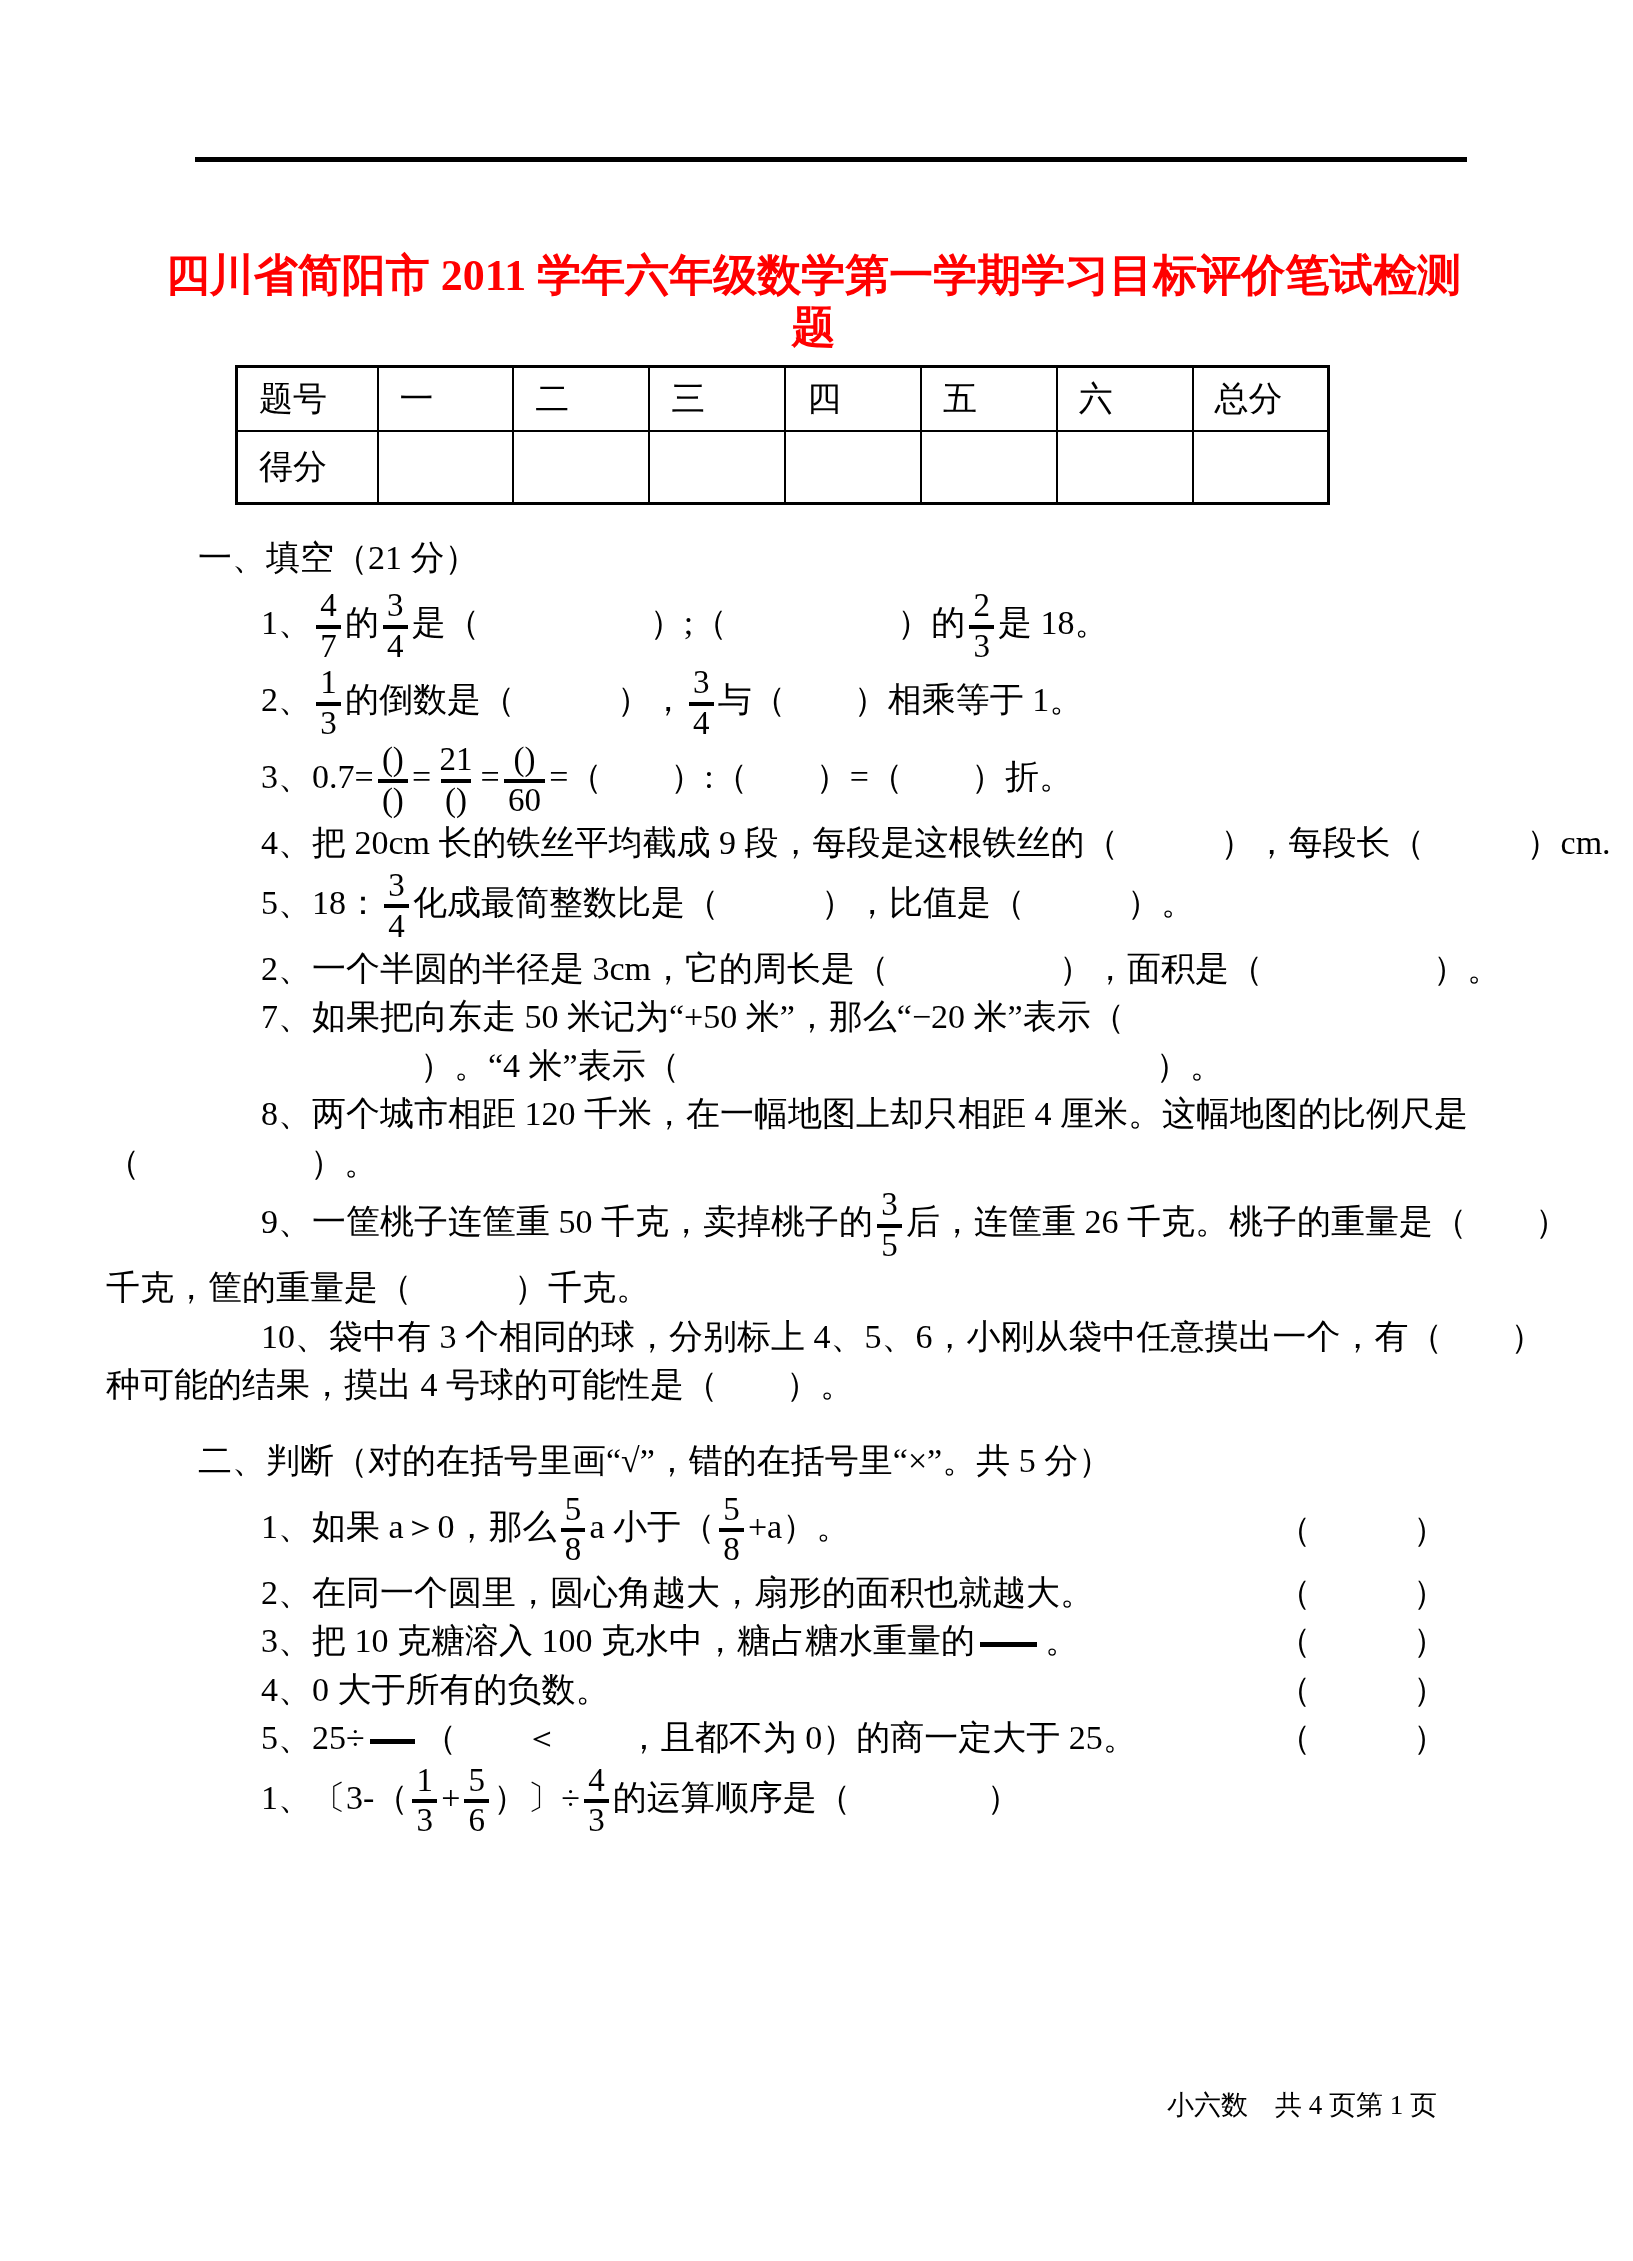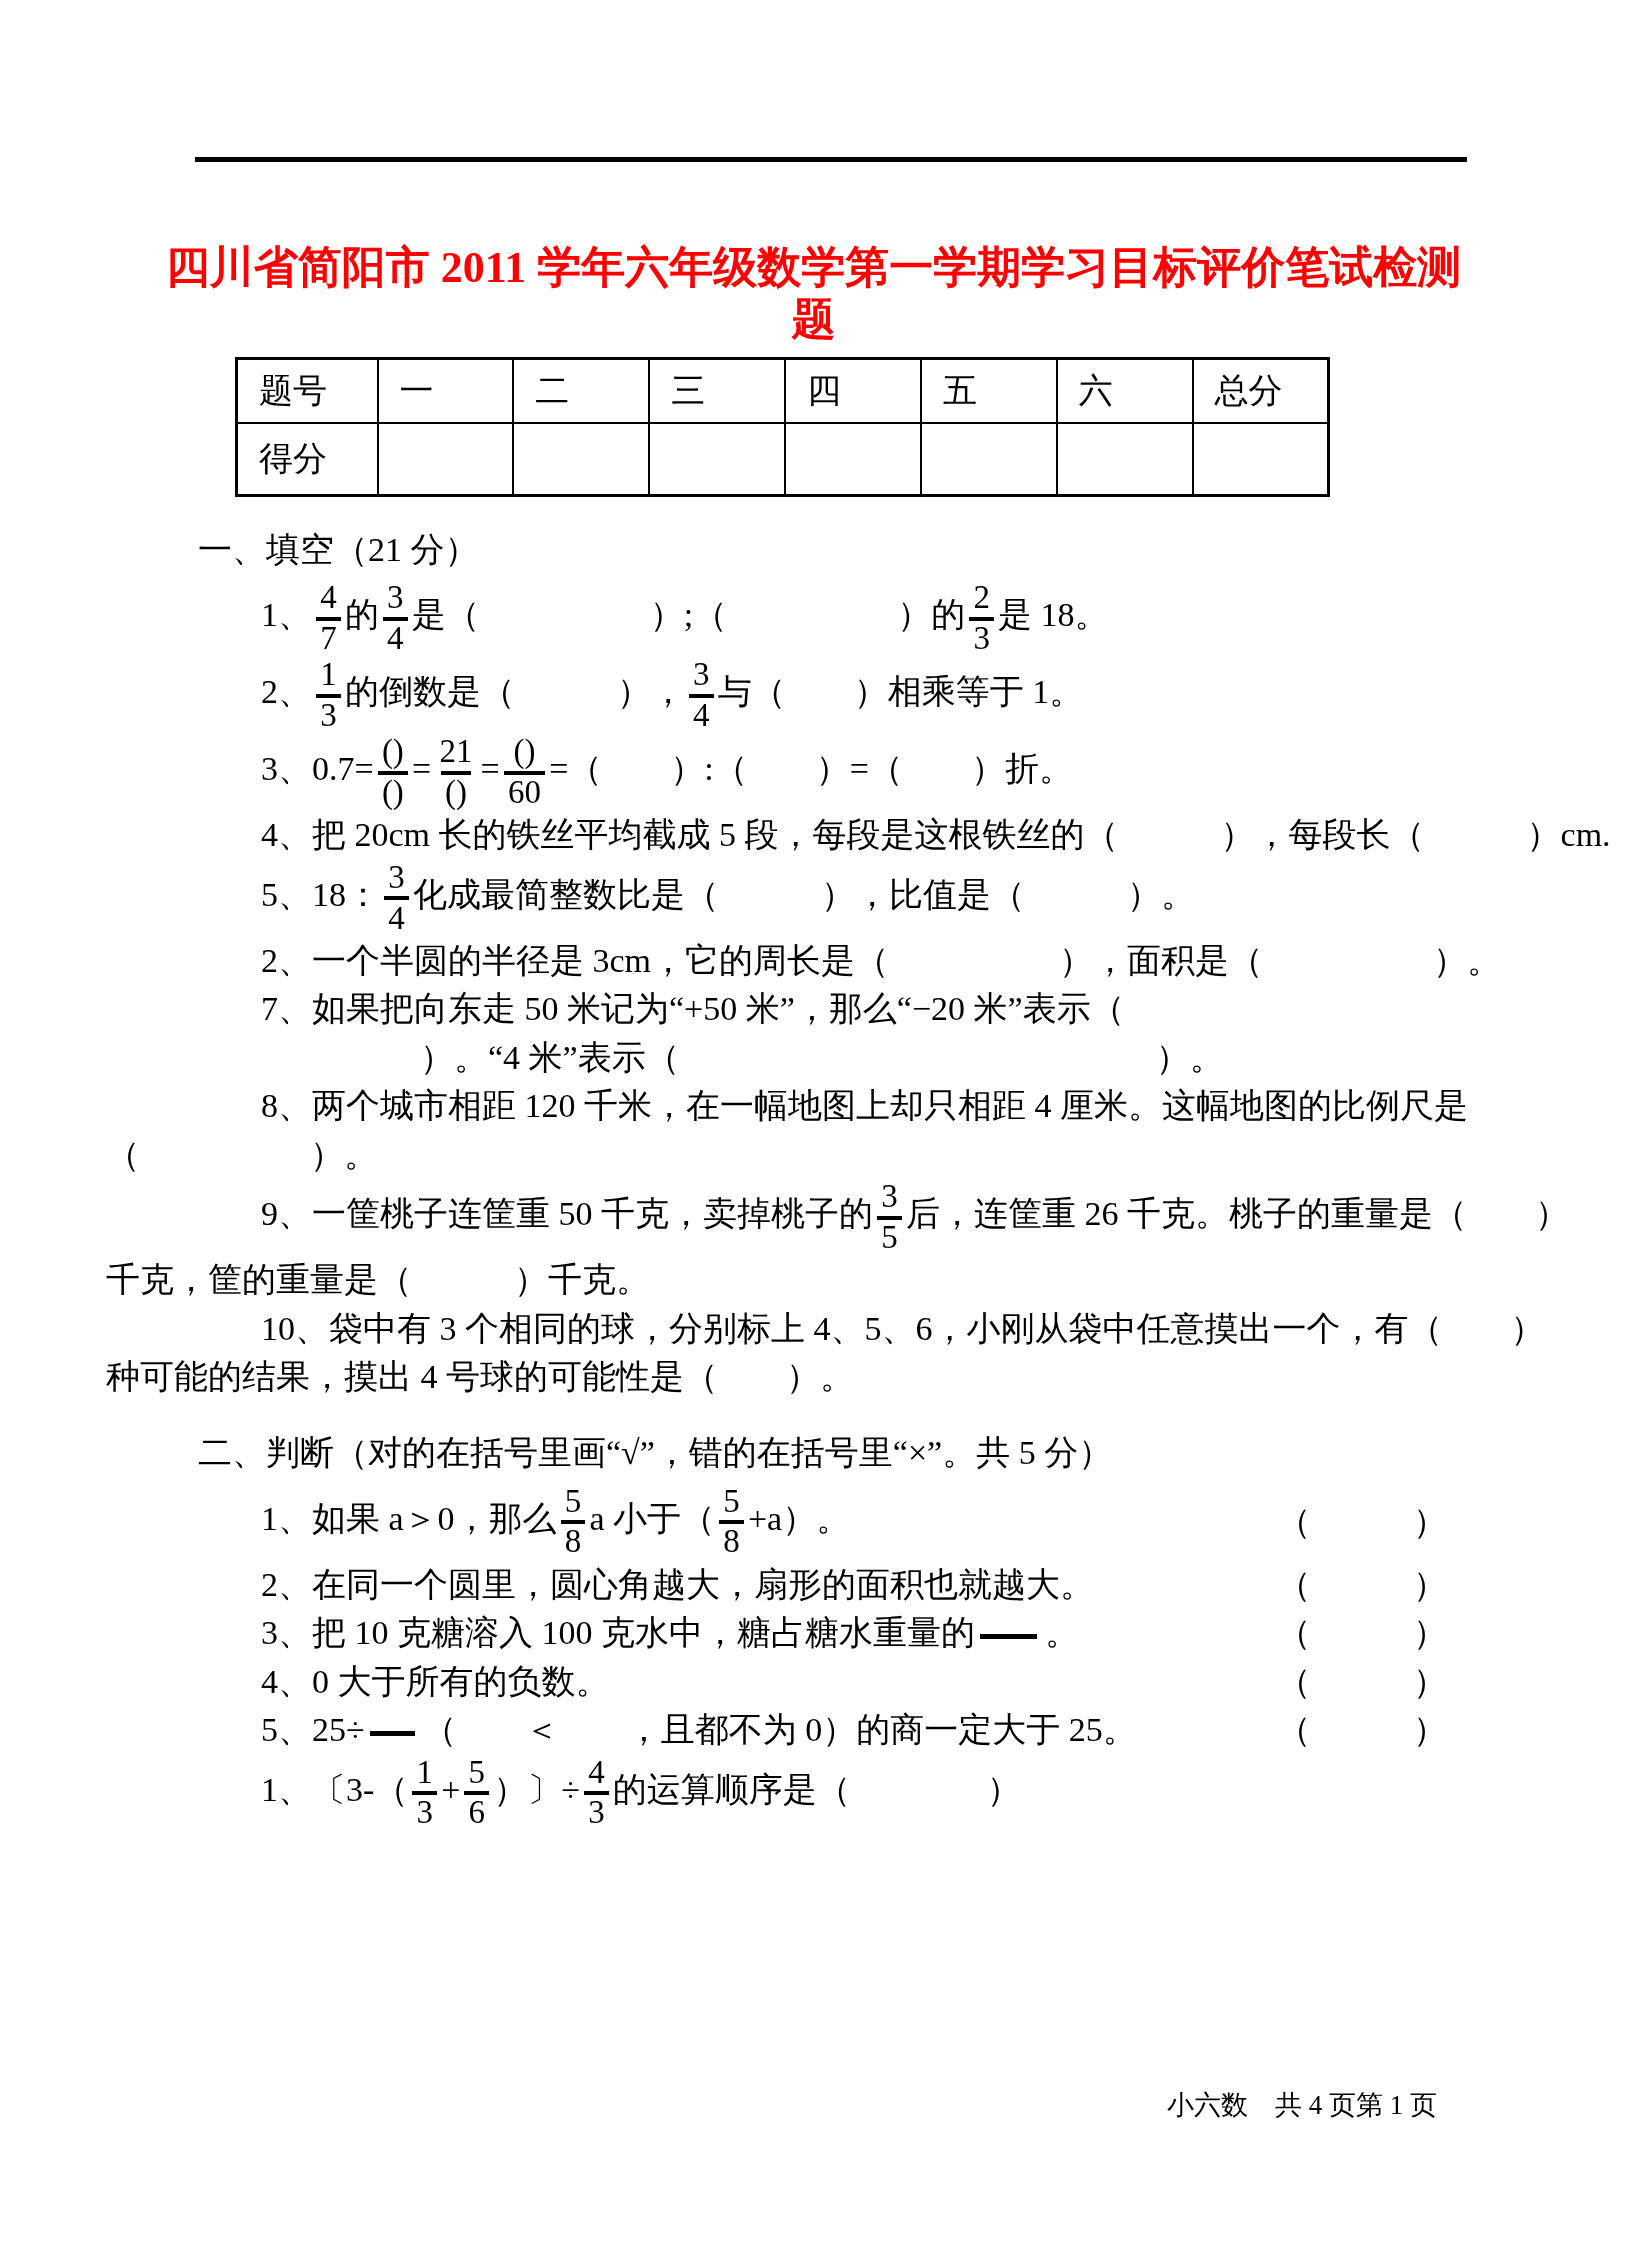--- a/index.html
+++ b/index.html
@@ -9,21 +9,21 @@
     background:#ffffff;
     color:#000;
     font-family:"Liberation Serif","DejaVu Serif",serif;
     overflow:hidden;
   }
   .top-rule {
     position:absolute; left:195px; top:157px;
     width:1272px; height:4.9px; background:#000;
   }
   .content {
-    position:absolute; left:106px; top:0;
+    position:absolute; left:106px; top:8px;
     width:1415px; padding-top:242px;
   }
   .title { margin:0 0 11.4px 0; text-align:center; font-size:44px; font-weight:bold; line-height:1.18; }
   .title .tline { display:block; }
   .meta { font-size:34px; height:44px; }
   .full-score { display:inline-block; min-width:376px; }
   .score-table {
     table-layout:fixed; width:1095px; margin:8.2px 0 0 129px;
     border-collapse:collapse; border:3.3px solid #000; font-size:34px;
   }
@@ -133,21 +133,21 @@
               <span class="den">()</span>
             </span>=<span class="frac">
               <span class="num">21</span>
               <span class="den">()</span>
             </span>=<span class="frac">
               <span class="num">()</span>
               <span class="den">60</span>
             </span>=（　　）:（　　）=（　　）折。</span>
         </div>
         <div class="line q">
-          <span class="line-text">4、把 20cm 长的铁丝平均截成 5 段，每段是这根铁丝的（　　　），每段长（　　　）cm.</span>
+          <span class="line-text">4、把 20cm 长的铁丝平均截成 9 段，每段是这根铁丝的（　　　），每段长（　　　）cm.</span>
         </div>
         <div class="line q">
           <span class="line-text">5、18：<span class="frac">
               <span class="num">3</span>
               <span class="den">4</span>
             </span>化成最简整数比是（　　　），比值是（　　　）。</span>
         </div>
         <div class="line q">
           <span class="line-text">2、一个半圆的半径是 3cm，它的周长是（　　　　　），面积是（　　　　　）。</span>
         </div>

